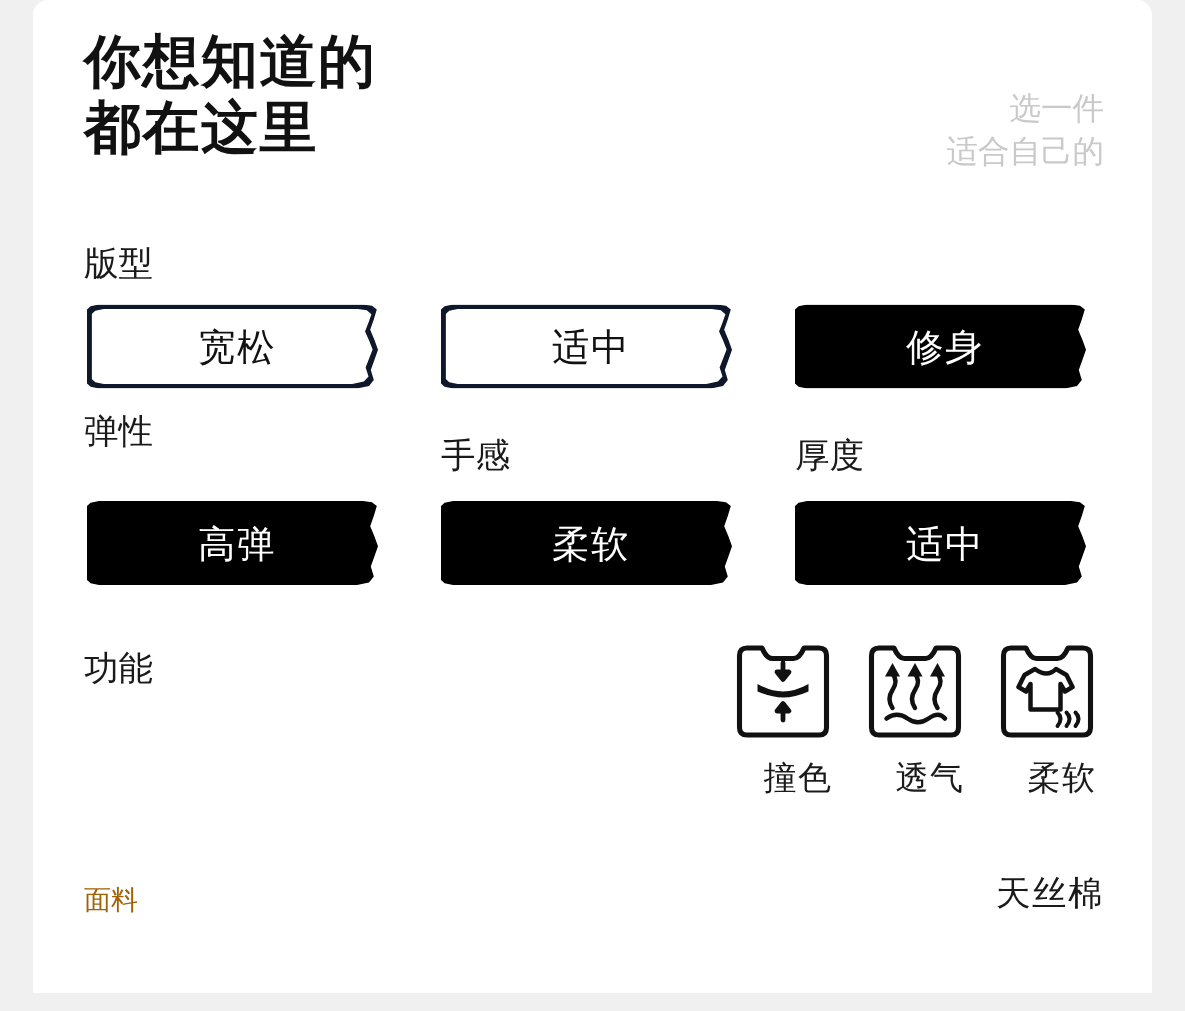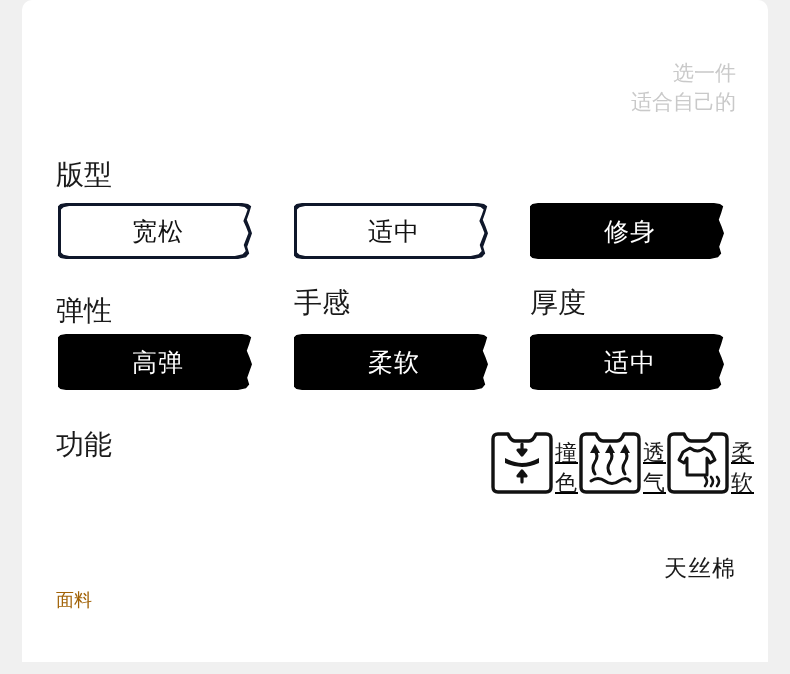--- a/index.html
+++ b/index.html
@@ -56,21 +56,21 @@
     line-height: 29px;
     color: #c9c9c9;
     text-align: right;
     white-space: pre-line;
     margin-left: 29px;
   }
 
   
   .section-label {
     position: absolute;
-    font-size: 28px;
+    font-size: 23px;
     color: #1a1a1a;
     line-height: 26px;
   }
 
   
   .pill {
     position: absolute;
     width: 200px;
     height: 56px;
     display: flex;
@@ -126,23 +126,22 @@
 
   
   .func-group {
     position: absolute;
     display: flex;
     gap: 22px;
   }
   .func-item {
     width: 66px;
     display: flex;
-    flex-direction: row;
-    align-items: center;
-    text-decoration: underline;
+    flex-direction: column;
+    align-items: flex-end;
   }
   .func-badge {
     width: 66px;
     height: 66px;
     position: relative;
   }
   .func-caption {
     margin-top: 10px;
     font-size: 22px;
     color: #1a1a1a;
@@ -153,52 +152,54 @@
   .fabric-label {
     position: absolute;
     left: 34px;
     top: 588px;
     font-size: 18px;
     color: #a16207;
   }
   .fabric-value {
     position: absolute;
     right: 32px;
-    top: 553px;
+    top: 580px;
     font-size: 23px;
     color: #1a1a1a;
     letter-spacing: 1px;
   }
 </style>
 </head>
 <body>
 
 <div class="page">
   <div class="card">
 
     <div class="header">
+      <div class="title">你想知道的
+都在这里</div>
       <div class="subtitle">选一件
 适合自己的</div>
     </div>
 
     <div class="section-label" style="left:34px; top:162px;">版型</div>
 
     <div class="pill unselected" style="left:36px; top:203px;">
       <span class="pill-inner">宽松</span>
     </div>
 
     <div class="pill unselected" style="left:272px; top:203px;">
       <span class="pill-inner">适中</span>
     </div>
 
     <div class="pill selected" style="left:508px; top:203px;text-align:right;">
       <span class="pill-inner">修身</span>
     </div>
 
-    <div class="section-label" style="left:34px; top:298px;">弹性</div>
+    <div class="section-label" style="left:34px; top:274px;">弹性</div>
     <div class="section-label" style="left:272px; top:290px;">手感</div>
     <div class="section-label" style="left:508px; top:290px;">厚度</div>
 
     <div class="pill selected" style="left:36px; top:334px;">
       <span class="pill-inner">高弹</span>
     </div>
 
     <div class="pill selected" style="left:272px; top:334px;">
       <span class="pill-inner">柔软</span>
     </div>

